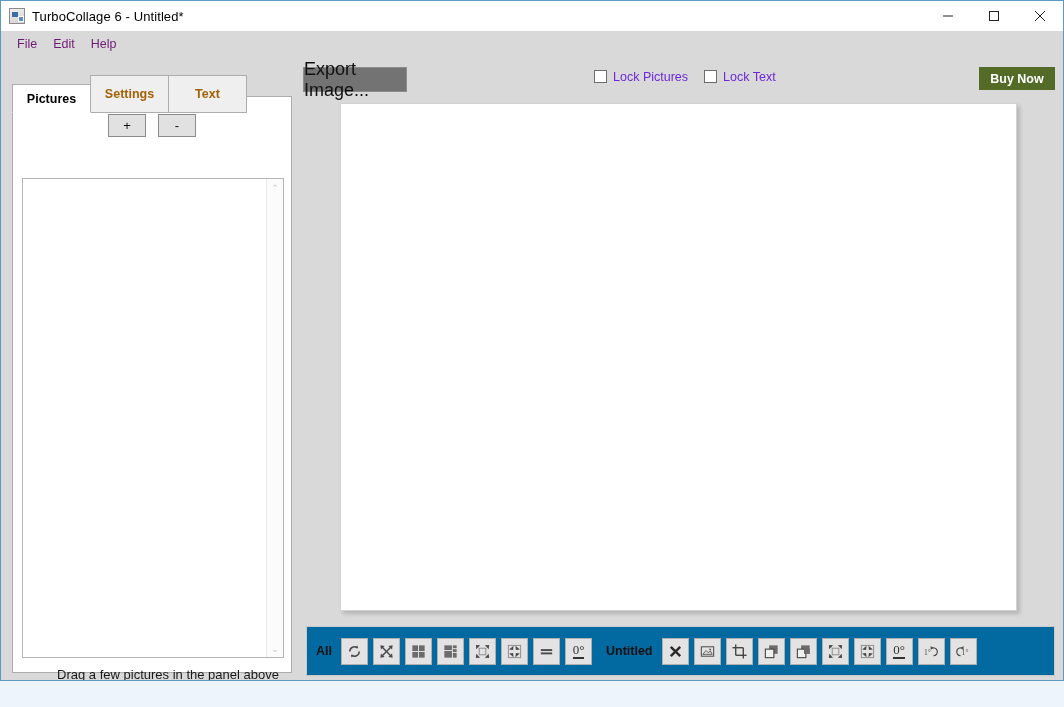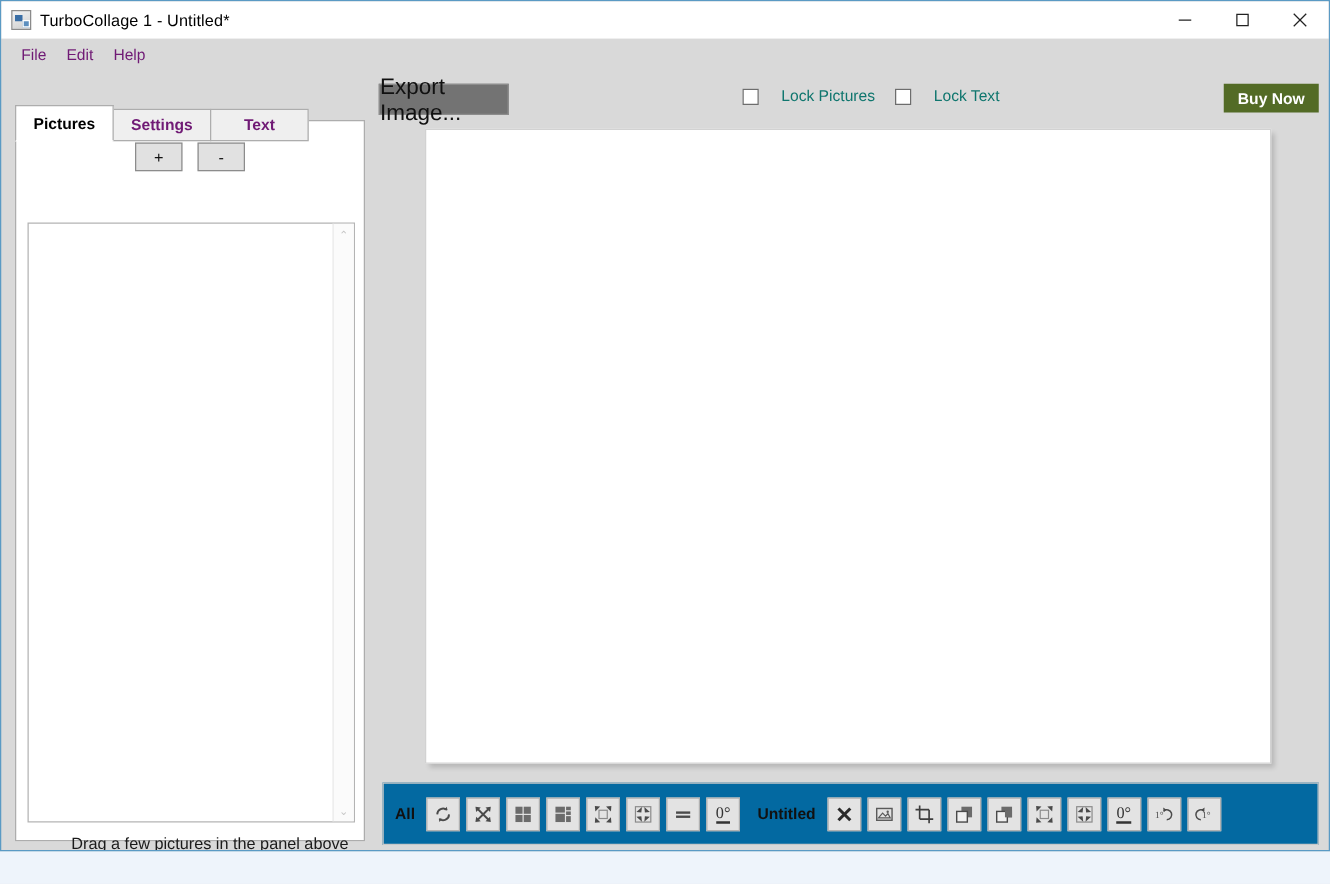--- a/index.html
+++ b/index.html
@@ -107,29 +107,29 @@
   }
   .tabstrip {
     position: absolute;
     left: 0; top: 16px;
     height: 28px;
     display: flex;
     align-items: flex-end;
     z-index: 3;
   }
   .tab {
-    height: 26px;
+    height: 38px;
     min-width: 79px;
     box-sizing: border-box;
     display: flex;
     align-items: center;
     justify-content: center;
     font-size: 12.5px;
     font-weight: bold;
-    color: #701a75;
+    color: #a16207;
     border: 1px solid #adadad;
     background: #efefef;
     margin-right: -1px;
     padding: 0 10px;
   }
   .tab.active {
     background: #ffffff;
     height: 29px;
     border-bottom: 1px solid #ffffff;
     color: #000;
@@ -224,24 +224,24 @@
   }
   .locks {
     position: absolute;
     left: 293px; top: 5px;
     display: flex;
     align-items: center;
     gap: 16px;
   }
   .check-wrap {
     display: flex;
-    align-items: center;
-    gap: 18px;
+    align-items: flex-start;
+    gap: 6px;
     font-size: 12.5px;
-    color: #0f766e;
+    color: #6d28d9;
   }
   .checkbox {
     width: 13px; height: 13px;
     background: #ffffff;
     border: 1px solid #6d6d6d;
     box-sizing: border-box;
   }
   .buy-btn {
     position: absolute;
     right: 1px; top: 2px;
@@ -307,21 +307,21 @@
     padding-bottom: 1px;
   }
 </style>
 </head>
 <body>
 
 <div class="app-window">
 
   <div class="titlebar">
     <div class="title-icon"></div>
-    <span class="title-text">TurboCollage 1 - Untitled*</span>
+    <span class="title-text">TurboCollage 6 - Untitled*</span>
     <div class="win-controls">
       <div class="win-btn">
         <svg width="12" height="12" viewBox="0 0 12 12">
             <line x1="1" y1="6" x2="11" y2="6" stroke="#222" stroke-width="1"></line>
           </svg>
       </div>
       <div class="win-btn">
         <svg width="12" height="12" viewBox="0 0 12 12">
             <rect x="1.5" y="1.5" width="9" height="9" fill="none" stroke="#222" stroke-width="1"></rect>
           </svg>

